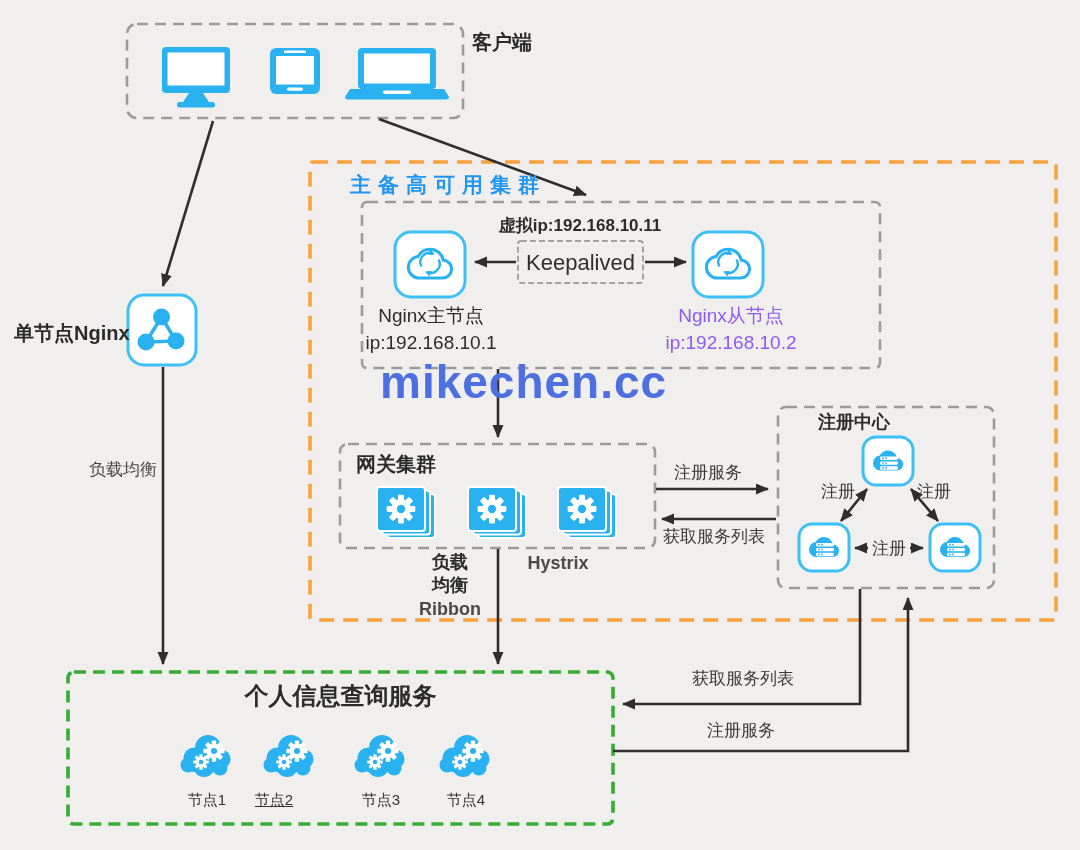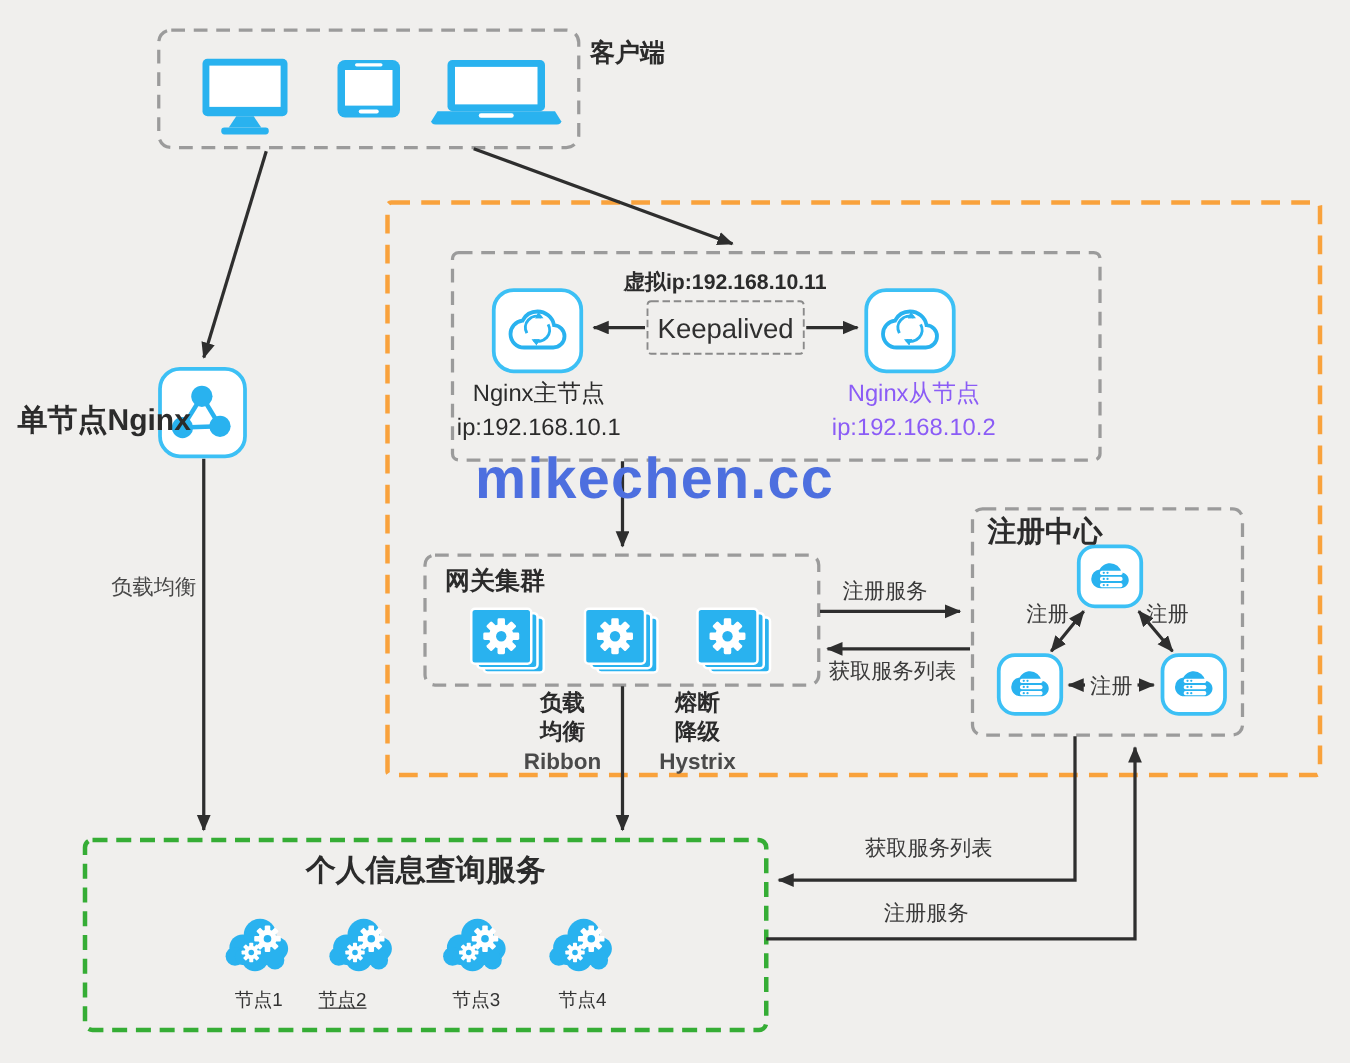--- a/index.html
+++ b/index.html
@@ -3,35 +3,35 @@
 <meta charset="utf-8">
 <style>
   html,body{margin:0;padding:0;background:#f0efed;}
   .canvas{position:relative;width:1080px;height:850px;margin:0 auto;background:#f0efed;
           font-family:"Liberation Sans","DejaVu Sans",sans-serif;overflow:hidden;}
   svg.layer{position:absolute;left:0;top:0;}
   .lbl{position:absolute;color:#2b2b2b;white-space:nowrap;}
   .b{font-weight:bold;}
   .center{text-align:center;}
   .lbl-client{left:472px;top:29px;font-size:20px;}
-  .lbl-single{left:14px;top:320px;font-size:24px;}
+  .lbl-single{left:14px;top:320px;font-size:20px;}
   .lbl-lb-left{left:77px;top:458px;font-size:17px;color:#474747;margin-left:12px;}
   .lbl-ha-title{left:350px;top:171px;font-size:21px;letter-spacing:7px;color:#2196f3;}
   .lbl-vip{left:455px;top:214px;width:250px;font-size:17px;}
   .lbl-keep{left:518px;top:243px;width:125px;height:40px;line-height:40px;font-size:22px;color:#2f2f2f;}
   .blk-master{left:356px;top:302px;width:150px;font-size:19px;line-height:27px;position:absolute;text-align:center;color:#2b2b2b;}
   .blk-backup{left:656px;top:302px;width:150px;font-size:19px;line-height:27px;position:absolute;text-align:center;color:#8b5cf6;}
   .lbl-watermark{left:380px;top:355px;font-size:46px;font-weight:bold;color:#4d6fdf;letter-spacing:1px;}
   .lbl-gw-title{left:356px;top:451px;font-size:20px;}
   .feat{position:absolute;width:90px;text-align:center;}
   .feat-zh{font-weight:bold;font-size:18px;line-height:23px;color:#2b2b2b;white-space:pre-line;}
   .feat-en{font-size:18px;color:#4a4a4a;margin-top:2px;font-weight:bold;}
   .feat1{left:405px;top:551px;}
   .feat2{left:513px;top:551px;}
-  .lbl-reg-title{left:790px;top:410px;font-size:23px;}
+  .lbl-reg-title{left:818px;top:410px;font-size:18px;}
   .lbl-zc{font-size:17px;color:#3a3a3a;}
   .zc-left{left:821px;top:480px;}
   .zc-right{left:917px;top:480px;}
   .zc-mid{left:869px;top:537px;width:40px;text-align:center;}
   .lbl-flow{font-size:17px;color:#3a3a3a;}
   .flow-reg-top{left:674px;top:461px;}
   .flow-get-mid{left:663px;top:525px;}
   .flow-get-bot{left:692px;top:667px;}
   .flow-reg-bot{left:707px;top:719px;}
   .lbl-svc-title{left:68px;top:680px;width:545px;font-size:24px;}
@@ -253,20 +253,21 @@
     </g>
     <use href="#gearShape" transform="translate(-6,5) scale(0.62)"></use>
     <use href="#gearShape" transform="translate(7,-6) scale(0.85)"></use>
   </g>
 </svg>
 
 <div class="lbl b lbl-client">客户端</div>
 <div class="lbl b lbl-single">单节点Nginx</div>
 <div class="lbl lbl-lb-left">负载均衡</div>
 
+<div class="lbl b lbl-ha-title">主备高可用集群</div>
 <div class="lbl b center lbl-vip">虚拟ip:192.168.10.11</div>
 <div class="lbl center lbl-keep">Keepalived</div>
 
 <div class="blk-master">
   <div>Nginx主节点</div>
   <div>ip:192.168.10.1</div>
 </div>
 <div class="blk-backup">
   <div>Nginx从节点</div>
   <div>ip:192.168.10.2</div>
@@ -274,22 +275,20 @@
 
 <div class="lbl lbl-watermark">mikechen.cc</div>
 
 <div class="lbl b lbl-gw-title">网关集群</div>
 <div class="feat feat1">
   <div class="feat-zh">负载
 均衡</div>
   <div class="feat-en">Ribbon</div>
 </div>
 <div class="feat feat2">
-  <div class="feat-zh">熔断
-降级</div>
   <div class="feat-en">Hystrix</div>
 </div>
 
 <div class="lbl b lbl-reg-title">注册中心</div>
 <div class="lbl lbl-zc zc-left">注册</div>
 <div class="lbl lbl-zc zc-right">注册</div>
 <div class="lbl lbl-zc zc-mid">注册</div>
 
 <div class="lbl lbl-flow flow-reg-top">注册服务</div>
 <div class="lbl lbl-flow flow-get-mid">获取服务列表</div>

